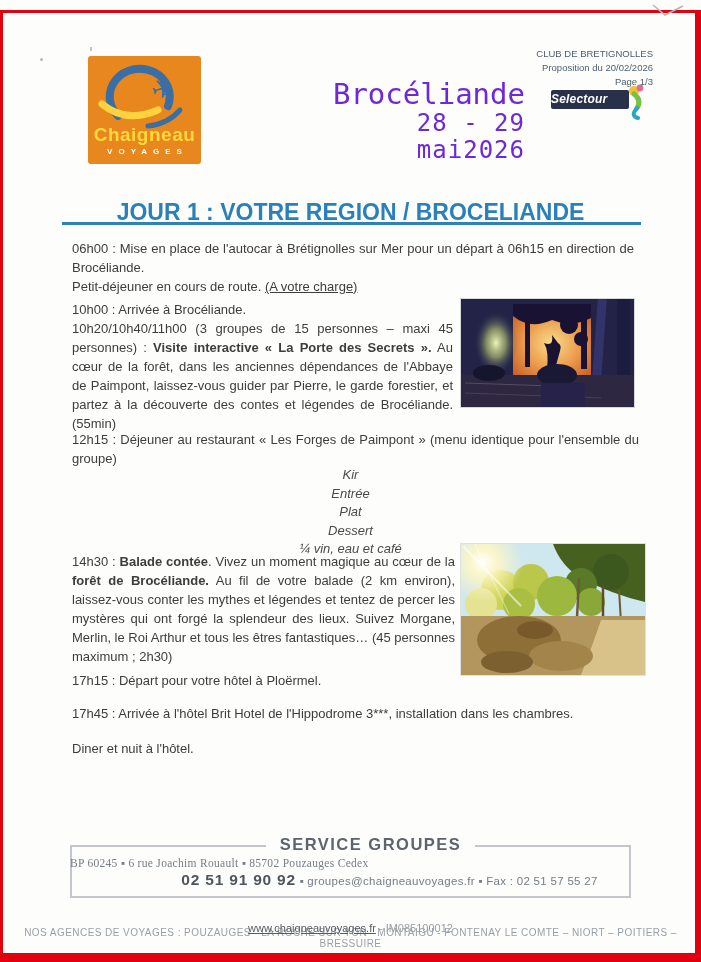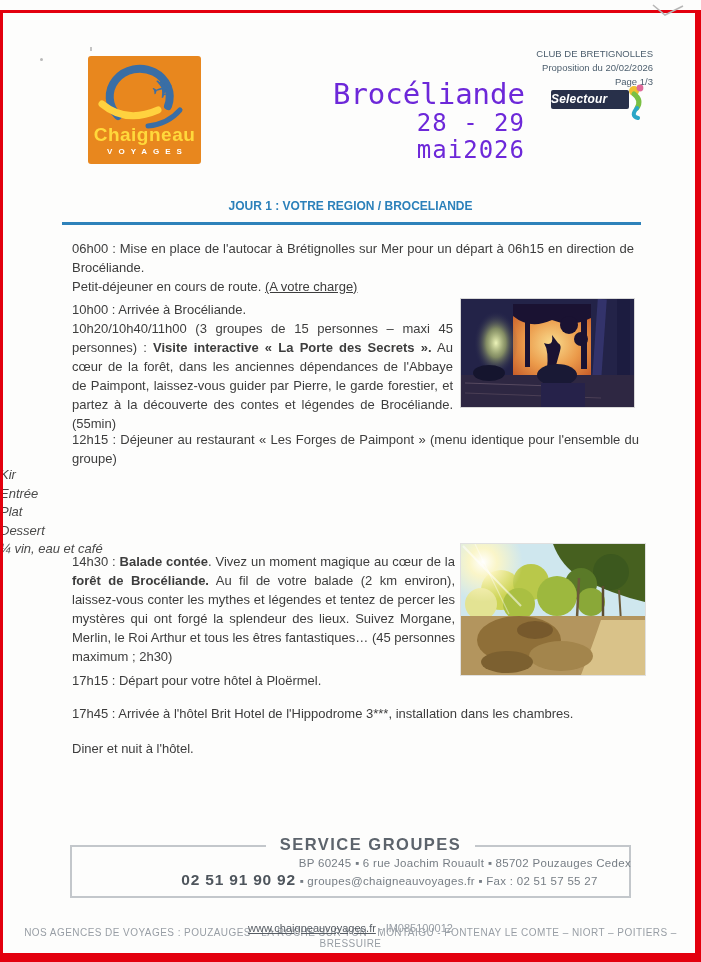--- a/index.html
+++ b/index.html
@@ -52,31 +52,31 @@
   .selectour-box {
     position:absolute; left:0; top:2px; width:78px; height:19px; background:#28304a;
     border-radius:2px; color:#fff; font-style:italic; font-weight:bold; font-size:12px;
     line-height:19px; letter-spacing:0.2px;
   }
   .selectour-horse { position:absolute; left:70px; top:-4px; }
 
   
   .day-heading {
     position:absolute; left:0; right:0; top:199px; text-align:center;
-    color:#2b80ba; font-size:12px; font-weight:bold;
+    color:#2b80ba; font-size:23px; font-weight:bold;
   }
   .day-rule { position:absolute; left:62px; right:60px; top:222px; height:3px; background:#2e82ba; }
 
   
   .body-text { font-size:13px; line-height:19px; text-align:justify; color:#3d3d3d; }
   .p1 { position:absolute; left:72px; top:239px; width:562px; }
   .sec2-text { position:absolute; left:72px; top:300px; width:381px; }
   .fig1 { position:absolute; left:460px; top:298px; width:175px; height:110px; border:1px solid #d8d8d8; }
   .p3 { position:absolute; left:72px; top:430px; width:567px; }
-  .menu { position:absolute; left:0; right:0; top:466px; text-align:left;
+  .menu { position:absolute; left:0; right:0; top:466px; text-align:center;
           font-style:italic; font-size:13px; line-height:18.5px; color:#4a4a4a; }
   .sec4-text { position:absolute; left:72px; top:552px; width:383px; }
   .fig2 { position:absolute; left:460px; top:543px; width:186px; height:133px; border:1px solid #e0e0e0; }
   .p5 { position:absolute; left:72px; top:671px; width:560px; }
   .p6 { position:absolute; left:72px; top:704px; width:570px; }
   .p7 { position:absolute; left:72px; top:739px; width:560px; }
   .u { text-decoration:underline; }
   .b { font-weight:bold; }
 
   
@@ -85,22 +85,22 @@
     border:2px solid #c3c7cb;
   }
   .footer-title {
     position:absolute; left:0; right:0; top:835px; text-align:center; z-index:2;padding-left:40px;
   }
   .footer-title span {
     background:#fdfdfc; padding:0 14px; color:#5d646c; font-size:16.5px;
     font-weight:bold; letter-spacing:1.5px;
   }
   .footer-address {
-    position:absolute; left:70px; width:561px; top:857px; text-align:right;
-    font-size:11.5px; color:#767d84; letter-spacing:0.3px;
+    position:absolute; left:70px; width:561px; top:857px; text-align:left;
+    font-size:11.5px; color:#767d84; letter-spacing:0.3px;font-family:Liberation Serif, serif;
   }
   .footer-contact {
     position:absolute; left:70px; width:639px; top:871px; text-align:center;
     font-size:11.5px; color:#767d84; letter-spacing:0.3px;
   }
   .footer-contact .phone { font-size:15.5px; font-weight:bold; color:#4e555c; letter-spacing:0.8px; }
   .agencies {
     position:absolute; left:0; right:0; top:911px; text-align:center;
     font-size:10px; color:#989ea5; letter-spacing:0.45px;margin-top:16px;
   }

